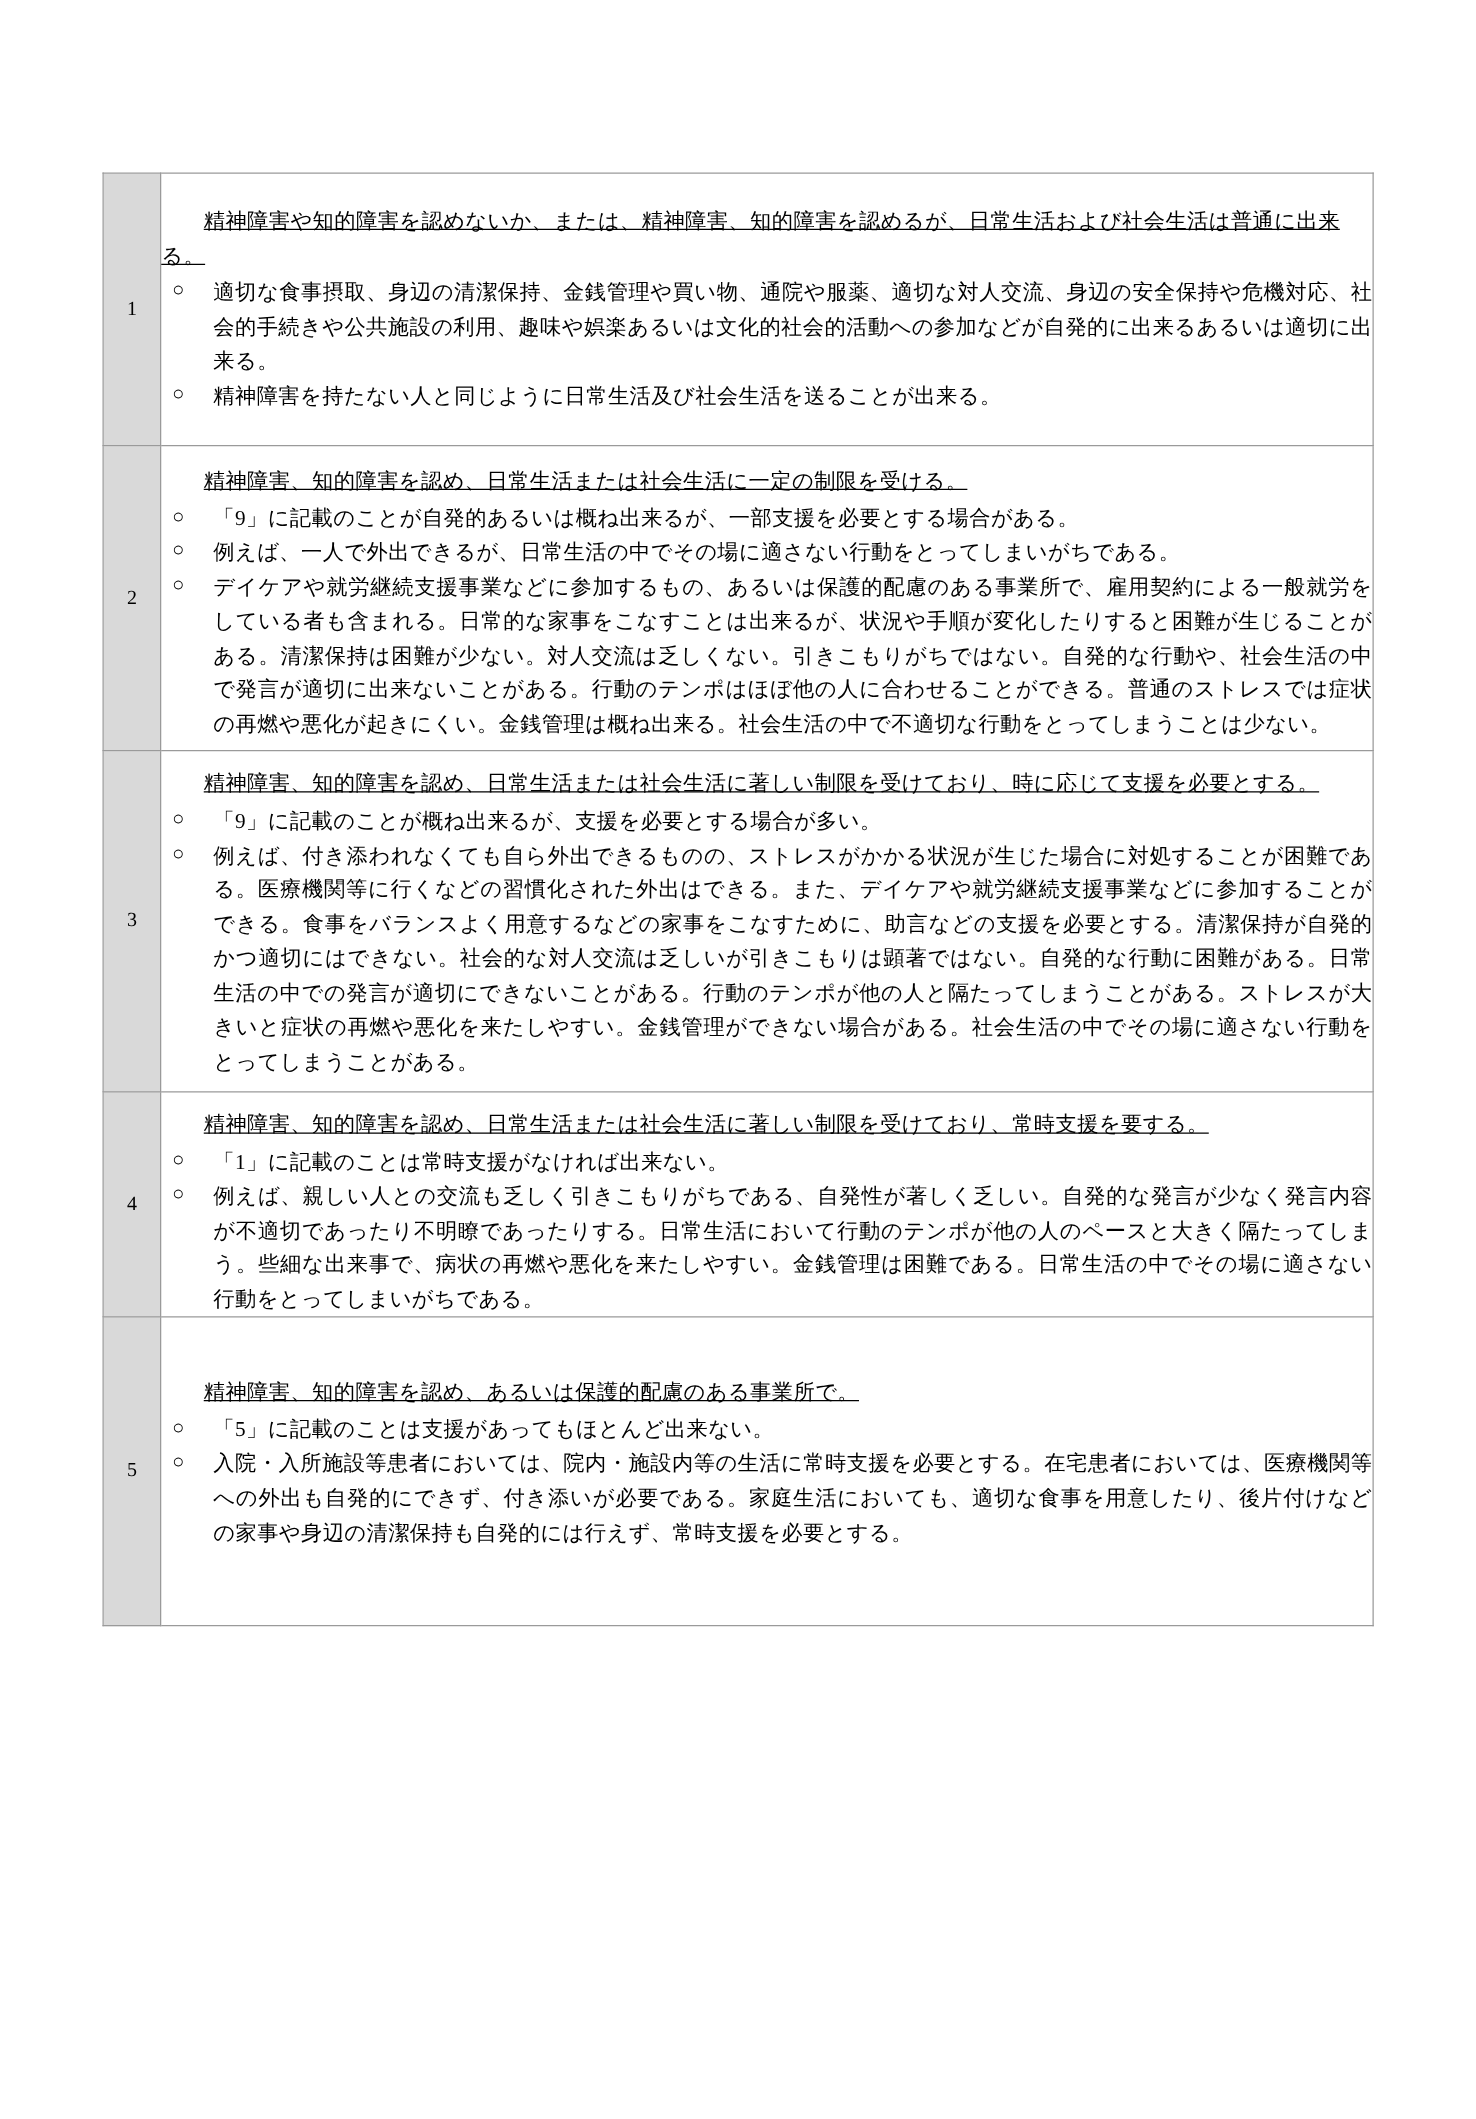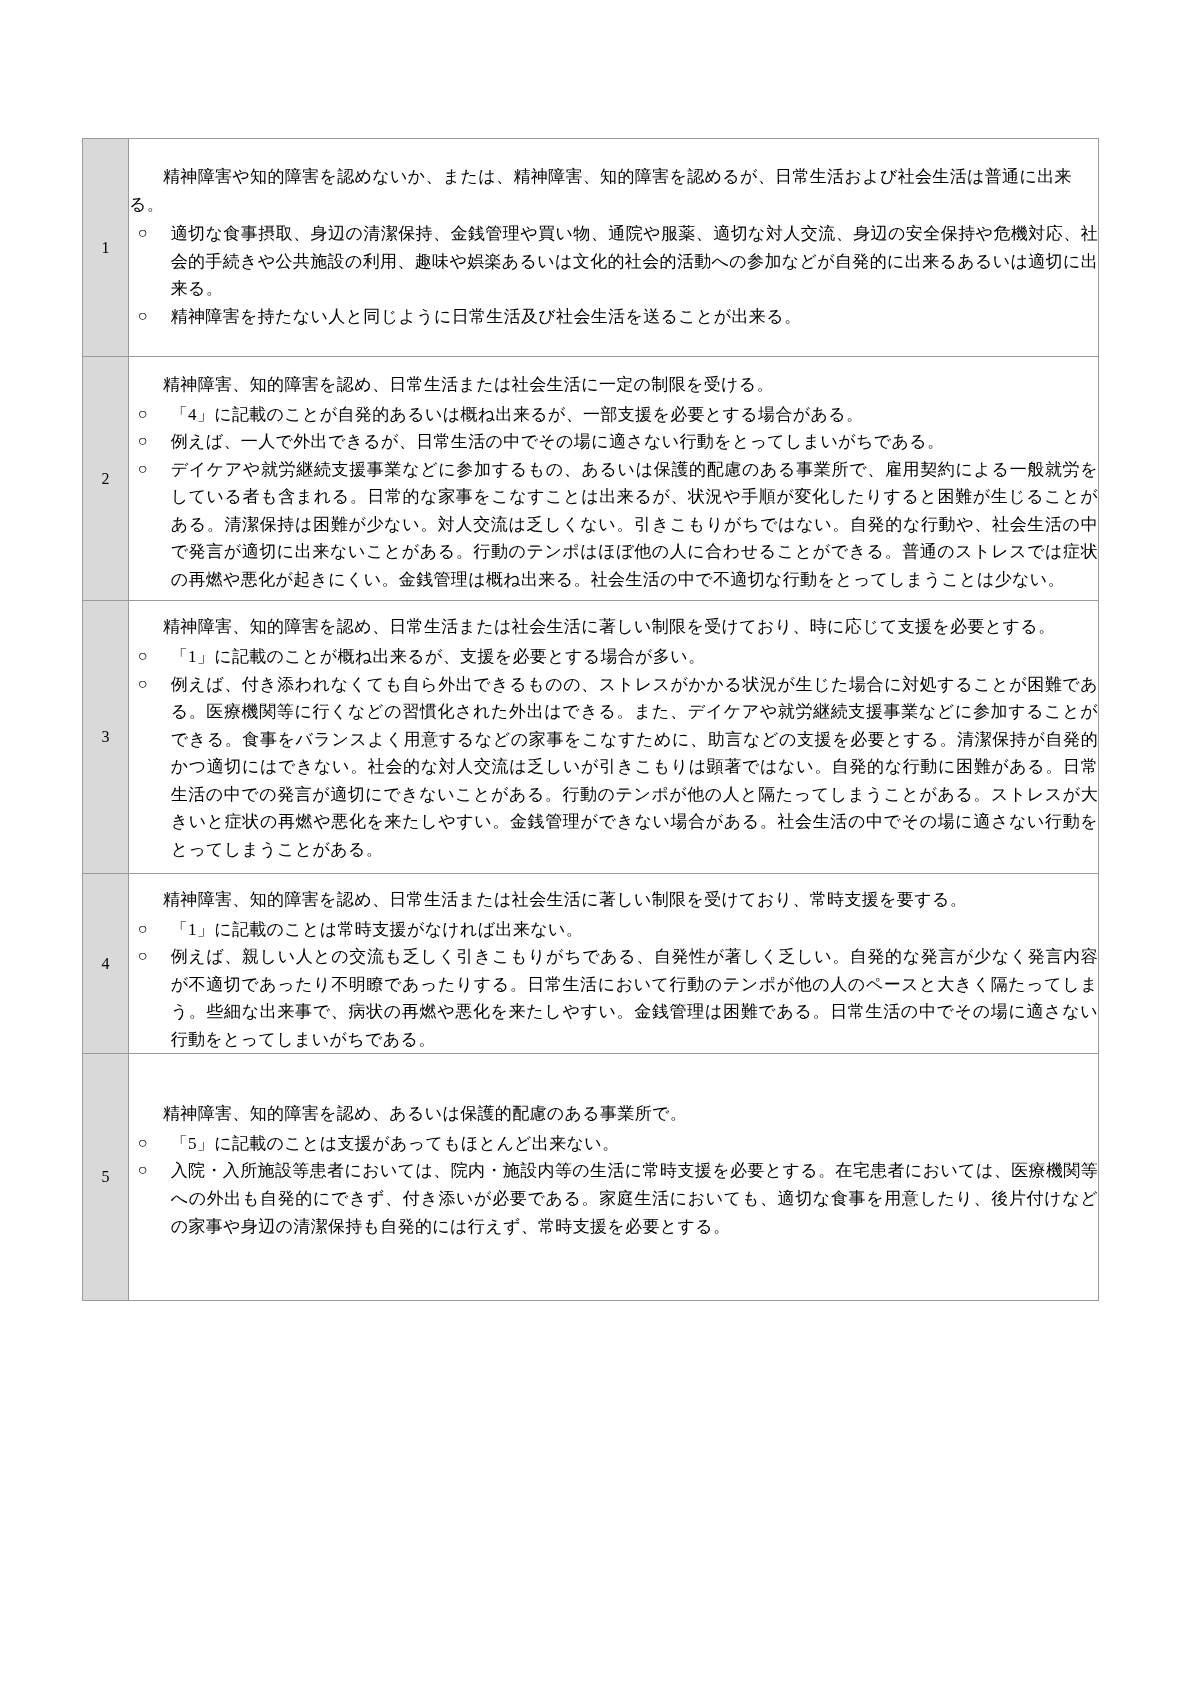--- a/index.html
+++ b/index.html
@@ -46,20 +46,21 @@
   .body-cell {
     padding: 12px 16px 14px 16px;
     background: #ffffff;
   }
   .lead {
     font-size: 17px;
     line-height: 1.62;
     text-indent: 2.0em;
     margin: 0 0 2px 0;
     letter-spacing: 0.02em;
+    text-decoration: underline;
   }
   .bullets {
     margin: 0;
     padding: 0;
     list-style: none;
   }
   .bullets li {
     font-size: 17px;
     line-height: 1.62;
     letter-spacing: 0.02em;
@@ -97,33 +98,33 @@
             <li><span class="marker">○</span><span>精神障害を持たない人と同じように日常生活及び社会生活を送ることが出来る。</span></li>
           </ul>
         </td>
       </tr>
 
       <tr class="row-2">
         <td class="level-cell">2</td>
         <td class="body-cell">
           <p class="lead">精神障害、知的障害を認め、日常生活または社会生活に一定の制限を受ける。</p>
           <ul class="bullets">
-            <li><span class="marker">○</span><span>「4」に記載のことが自発的あるいは概ね出来るが、一部支援を必要とする場合がある。</span></li>
+            <li><span class="marker">○</span><span>「9」に記載のことが自発的あるいは概ね出来るが、一部支援を必要とする場合がある。</span></li>
             <li><span class="marker">○</span><span>例えば、一人で外出できるが、日常生活の中でその場に適さない行動をとってしまいがちである。</span></li>
             <li><span class="marker">○</span><span>デイケアや就労継続支援事業などに参加するもの、あるいは保護的配慮のある事業所で、雇用契約による一般就労をしている者も含まれる。日常的な家事をこなすことは出来るが、状況や手順が変化したりすると困難が生じることがある。清潔保持は困難が少ない。対人交流は乏しくない。引きこもりがちではない。自発的な行動や、社会生活の中で発言が適切に出来ないことがある。行動のテンポはほぼ他の人に合わせることができる。普通のストレスでは症状の再燃や悪化が起きにくい。金銭管理は概ね出来る。社会生活の中で不適切な行動をとってしまうことは少ない。</span></li>
           </ul>
         </td>
       </tr>
 
       <tr class="row-3">
         <td class="level-cell">3</td>
         <td class="body-cell">
           <p class="lead">精神障害、知的障害を認め、日常生活または社会生活に著しい制限を受けており、時に応じて支援を必要とする。</p>
           <ul class="bullets">
-            <li><span class="marker">○</span><span>「1」に記載のことが概ね出来るが、支援を必要とする場合が多い。</span></li>
+            <li><span class="marker">○</span><span>「9」に記載のことが概ね出来るが、支援を必要とする場合が多い。</span></li>
             <li><span class="marker">○</span><span>例えば、付き添われなくても自ら外出できるものの、ストレスがかかる状況が生じた場合に対処することが困難である。医療機関等に行くなどの習慣化された外出はできる。また、デイケアや就労継続支援事業などに参加することができる。食事をバランスよく用意するなどの家事をこなすために、助言などの支援を必要とする。清潔保持が自発的かつ適切にはできない。社会的な対人交流は乏しいが引きこもりは顕著ではない。自発的な行動に困難がある。日常生活の中での発言が適切にできないことがある。行動のテンポが他の人と隔たってしまうことがある。ストレスが大きいと症状の再燃や悪化を来たしやすい。金銭管理ができない場合がある。社会生活の中でその場に適さない行動をとってしまうことがある。</span></li>
           </ul>
         </td>
       </tr>
 
       <tr class="row-4">
         <td class="level-cell">4</td>
         <td class="body-cell">
           <p class="lead">精神障害、知的障害を認め、日常生活または社会生活に著しい制限を受けており、常時支援を要する。</p>
           <ul class="bullets">

